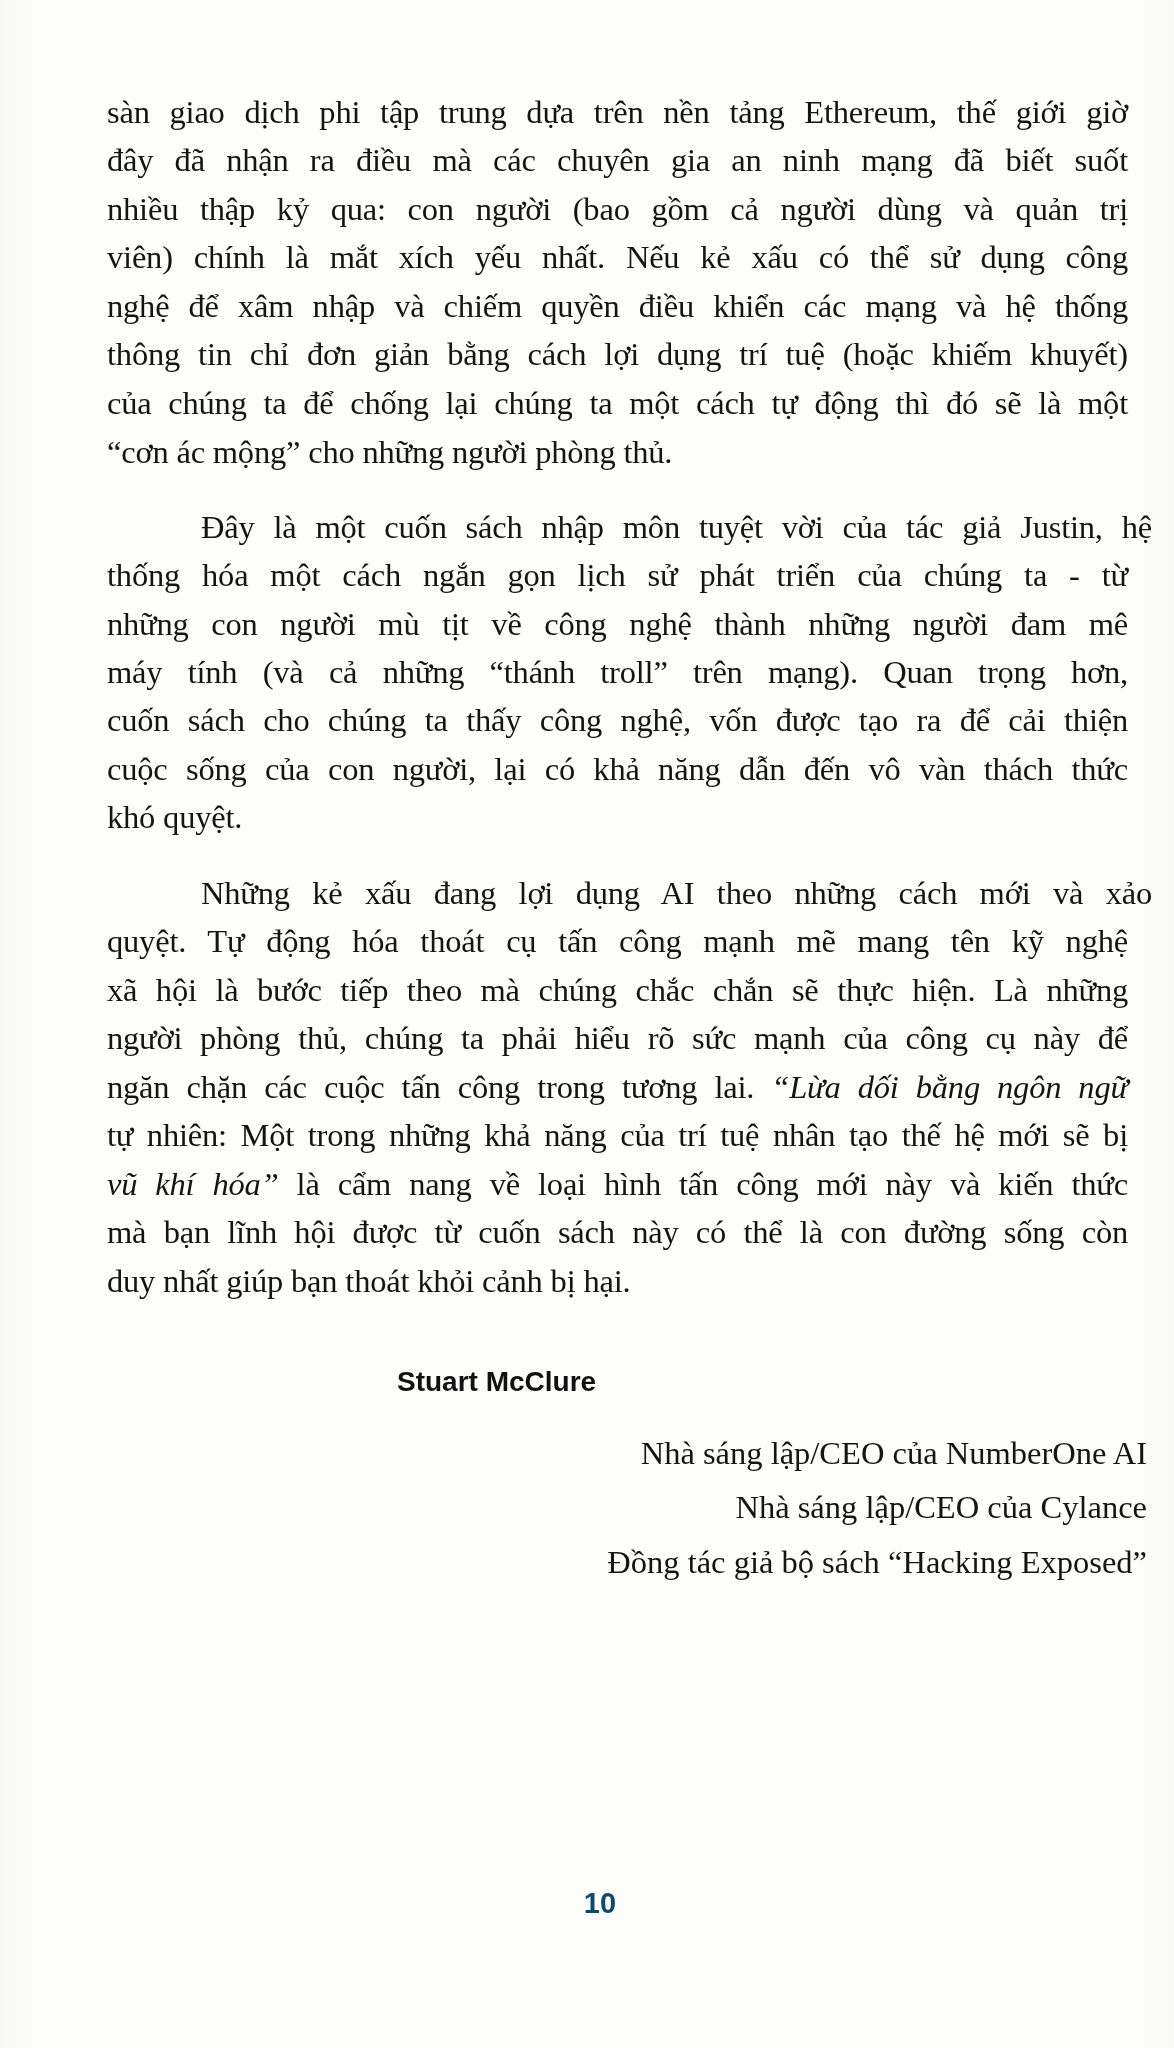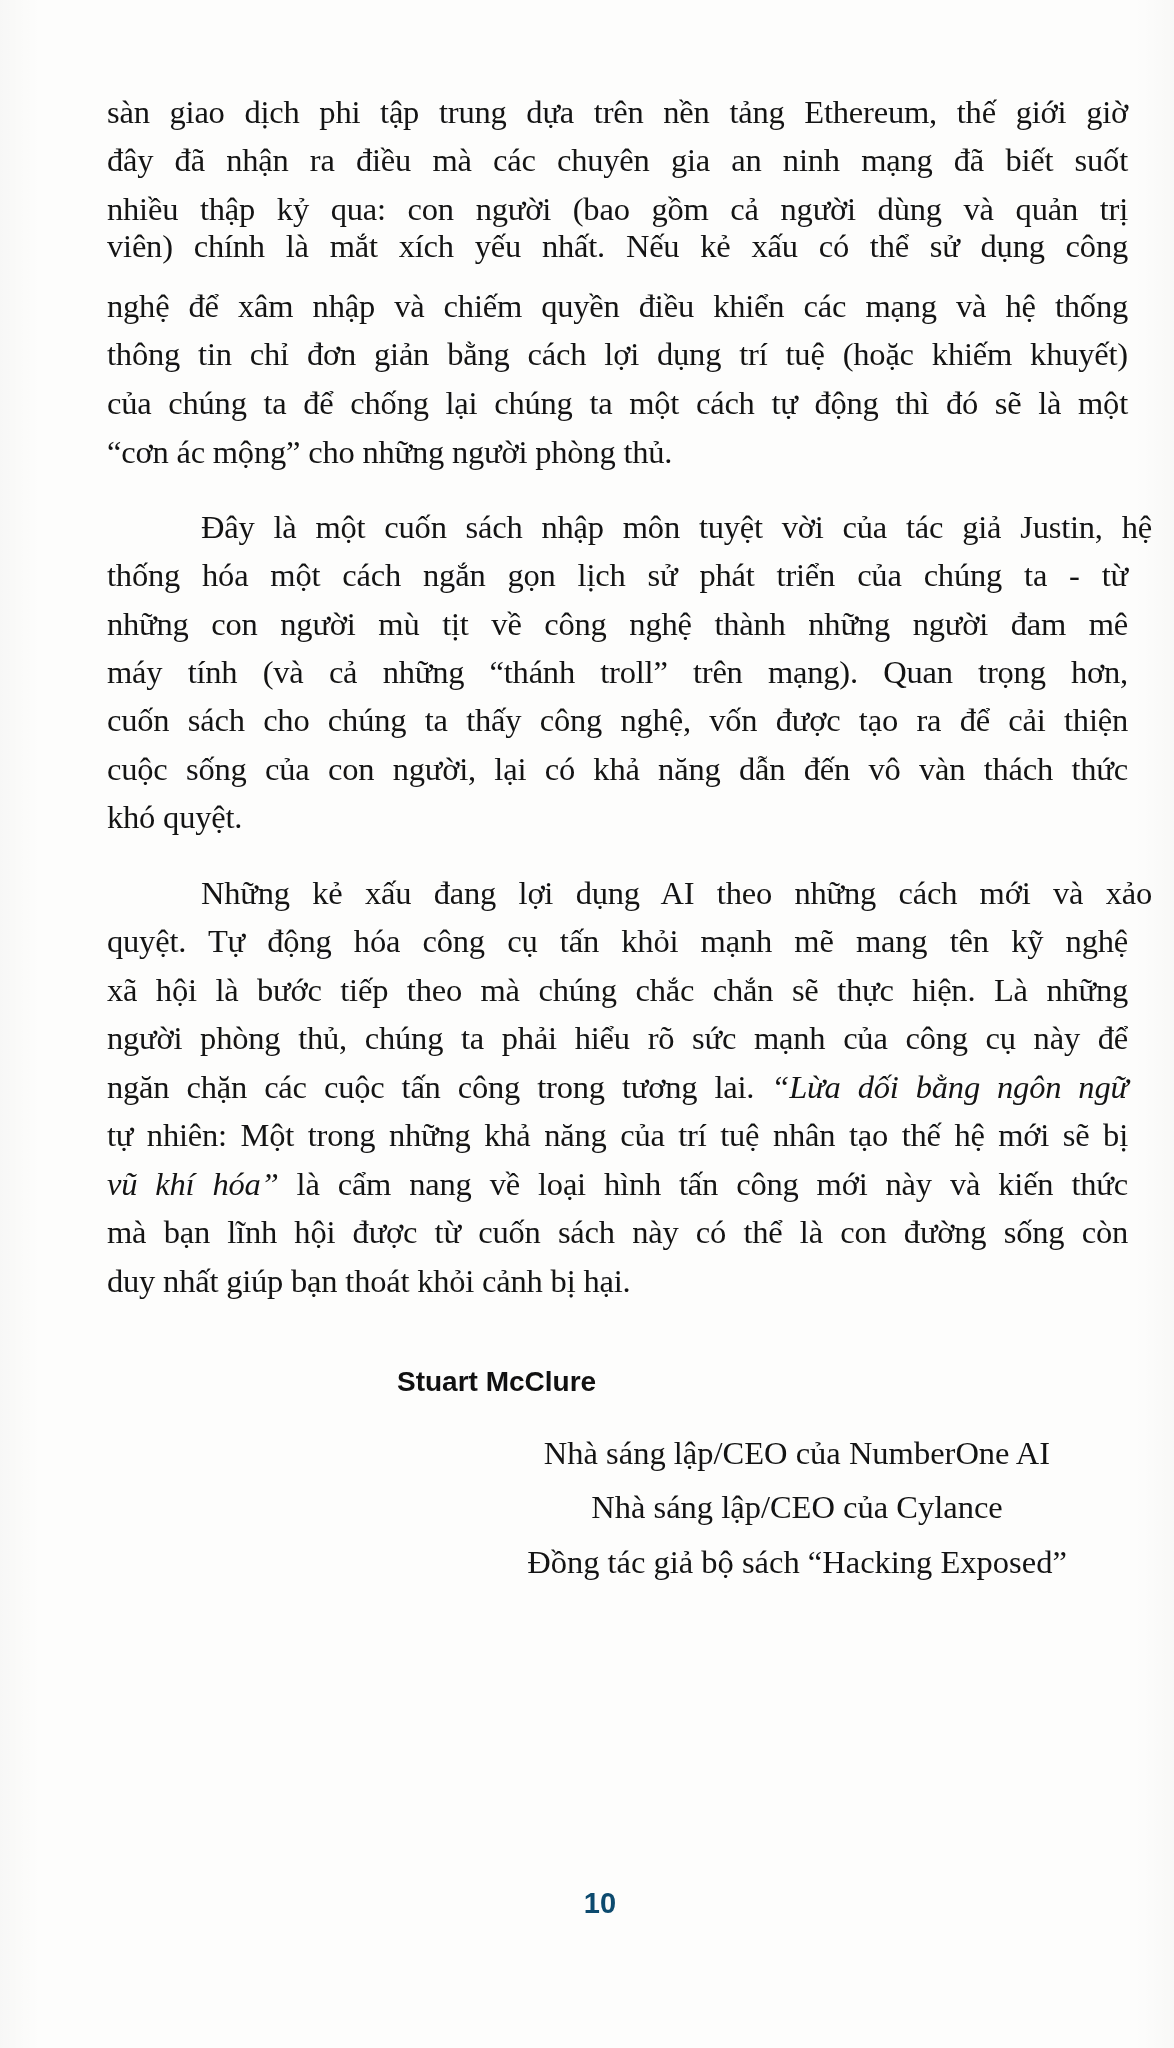--- a/index.html
+++ b/index.html
@@ -30,61 +30,61 @@
   .line .it { font-style: italic; }
   .sig-name {
     position: absolute; left: 597px; width: 400px; margin-left: -200px;
     text-align: left;
     font-family: "Liberation Sans", "DejaVu Sans", sans-serif;
     font-weight: bold; font-size: 28px; line-height: 40px; height: 40px;
     color: #111;
   }
   .sig-line {
     position: absolute; left: 797px; width: 700px; margin-left: -350px;
-    text-align: center;
+    text-align: right;
     font-size: 32.5px; line-height: 48px; height: 48px;
     white-space: nowrap;
   }
   .page-number {
     position: absolute; left: 600px; width: 100px; margin-left: -50px;
     text-align: center;
     font-family: "Liberation Sans", "DejaVu Sans", sans-serif;
     font-weight: bold; font-size: 29px; line-height: 40px; height: 40px;
     color: #0c4a6e;
   }
 </style>
 </head>
 <body>
 
 <div class="page-shade"></div>
 
 <div>
   <div class="line" style="top:88px">sàn giao dịch phi tập trung dựa trên nền tảng Ethereum, thế giới giờ</div>
   <div class="line" style="top:136px">đây đã nhận ra điều mà các chuyên gia an ninh mạng đã biết suốt</div>
   <div class="line" style="top:185px">nhiều thập kỷ qua: con người (bao gồm cả người dùng và quản trị</div>
-  <div class="line" style="top:222px">viên) chính là mắt xích yếu nhất. Nếu kẻ xấu có thể sử dụng công</div>
+  <div class="line" style="top:233px">viên) chính là mắt xích yếu nhất. Nếu kẻ xấu có thể sử dụng công</div>
   <div class="line" style="top:282px">nghệ để xâm nhập và chiếm quyền điều khiển các mạng và hệ thống</div>
   <div class="line" style="top:330px">thông tin chỉ đơn giản bằng cách lợi dụng trí tuệ (hoặc khiếm khuyết)</div>
   <div class="line" style="top:379px">của chúng ta để chống lại chúng ta một cách tự động thì đó sẽ là một</div>
   <div class="line last" style="top:428px">“cơn ác mộng” cho những người phòng thủ.</div>
 </div>
 
 <div>
   <div class="line indent" style="top:503px">Đây là một cuốn sách nhập môn tuyệt vời của tác giả Justin, hệ</div>
   <div class="line" style="top:551px">thống hóa một cách ngắn gọn lịch sử phát triển của chúng ta - từ</div>
   <div class="line" style="top:600px">những con người mù tịt về công nghệ thành những người đam mê</div>
   <div class="line" style="top:648px">máy tính (và cả những “thánh troll” trên mạng). Quan trọng hơn,</div>
   <div class="line" style="top:696px">cuốn sách cho chúng ta thấy công nghệ, vốn được tạo ra để cải thiện</div>
   <div class="line" style="top:745px">cuộc sống của con người, lại có khả năng dẫn đến vô vàn thách thức</div>
   <div class="line last" style="top:793px">khó quyệt.</div>
 </div>
 
 <div>
   <div class="line indent" style="top:869px">Những kẻ xấu đang lợi dụng AI theo những cách mới và xảo</div>
-  <div class="line" style="top:917px">quyệt. Tự động hóa công cụ tấn khỏi mạnh mẽ mang tên kỹ nghệ</div>
+  <div class="line" style="top:917px">quyệt. Tự động hóa thoát cụ tấn công mạnh mẽ mang tên kỹ nghệ</div>
   <div class="line" style="top:966px">xã hội là bước tiếp theo mà chúng chắc chắn sẽ thực hiện. Là những</div>
   <div class="line" style="top:1014px">người phòng thủ, chúng ta phải hiểu rõ sức mạnh của công cụ này để</div>
   <div class="line" style="top:1063px"><span>ngăn chặn các cuộc tấn công trong tương lai.</span> <span class="it">“Lừa dối bằng ngôn ngữ</span></div>
   <div class="line it" style="top:1111px">tự nhiên: Một trong những khả năng của trí tuệ nhân tạo thế hệ mới sẽ bị</div>
   <div class="line" style="top:1160px"><span class="it">vũ khí hóa”</span><span> là cẩm nang về loại hình tấn công mới này và kiến thức</span></div>
   <div class="line" style="top:1208px">mà bạn lĩnh hội được từ cuốn sách này có thể là con đường sống còn</div>
   <div class="line last" style="top:1257px">duy nhất giúp bạn thoát khỏi cảnh bị hại.</div>
 </div>
 
 <div>

